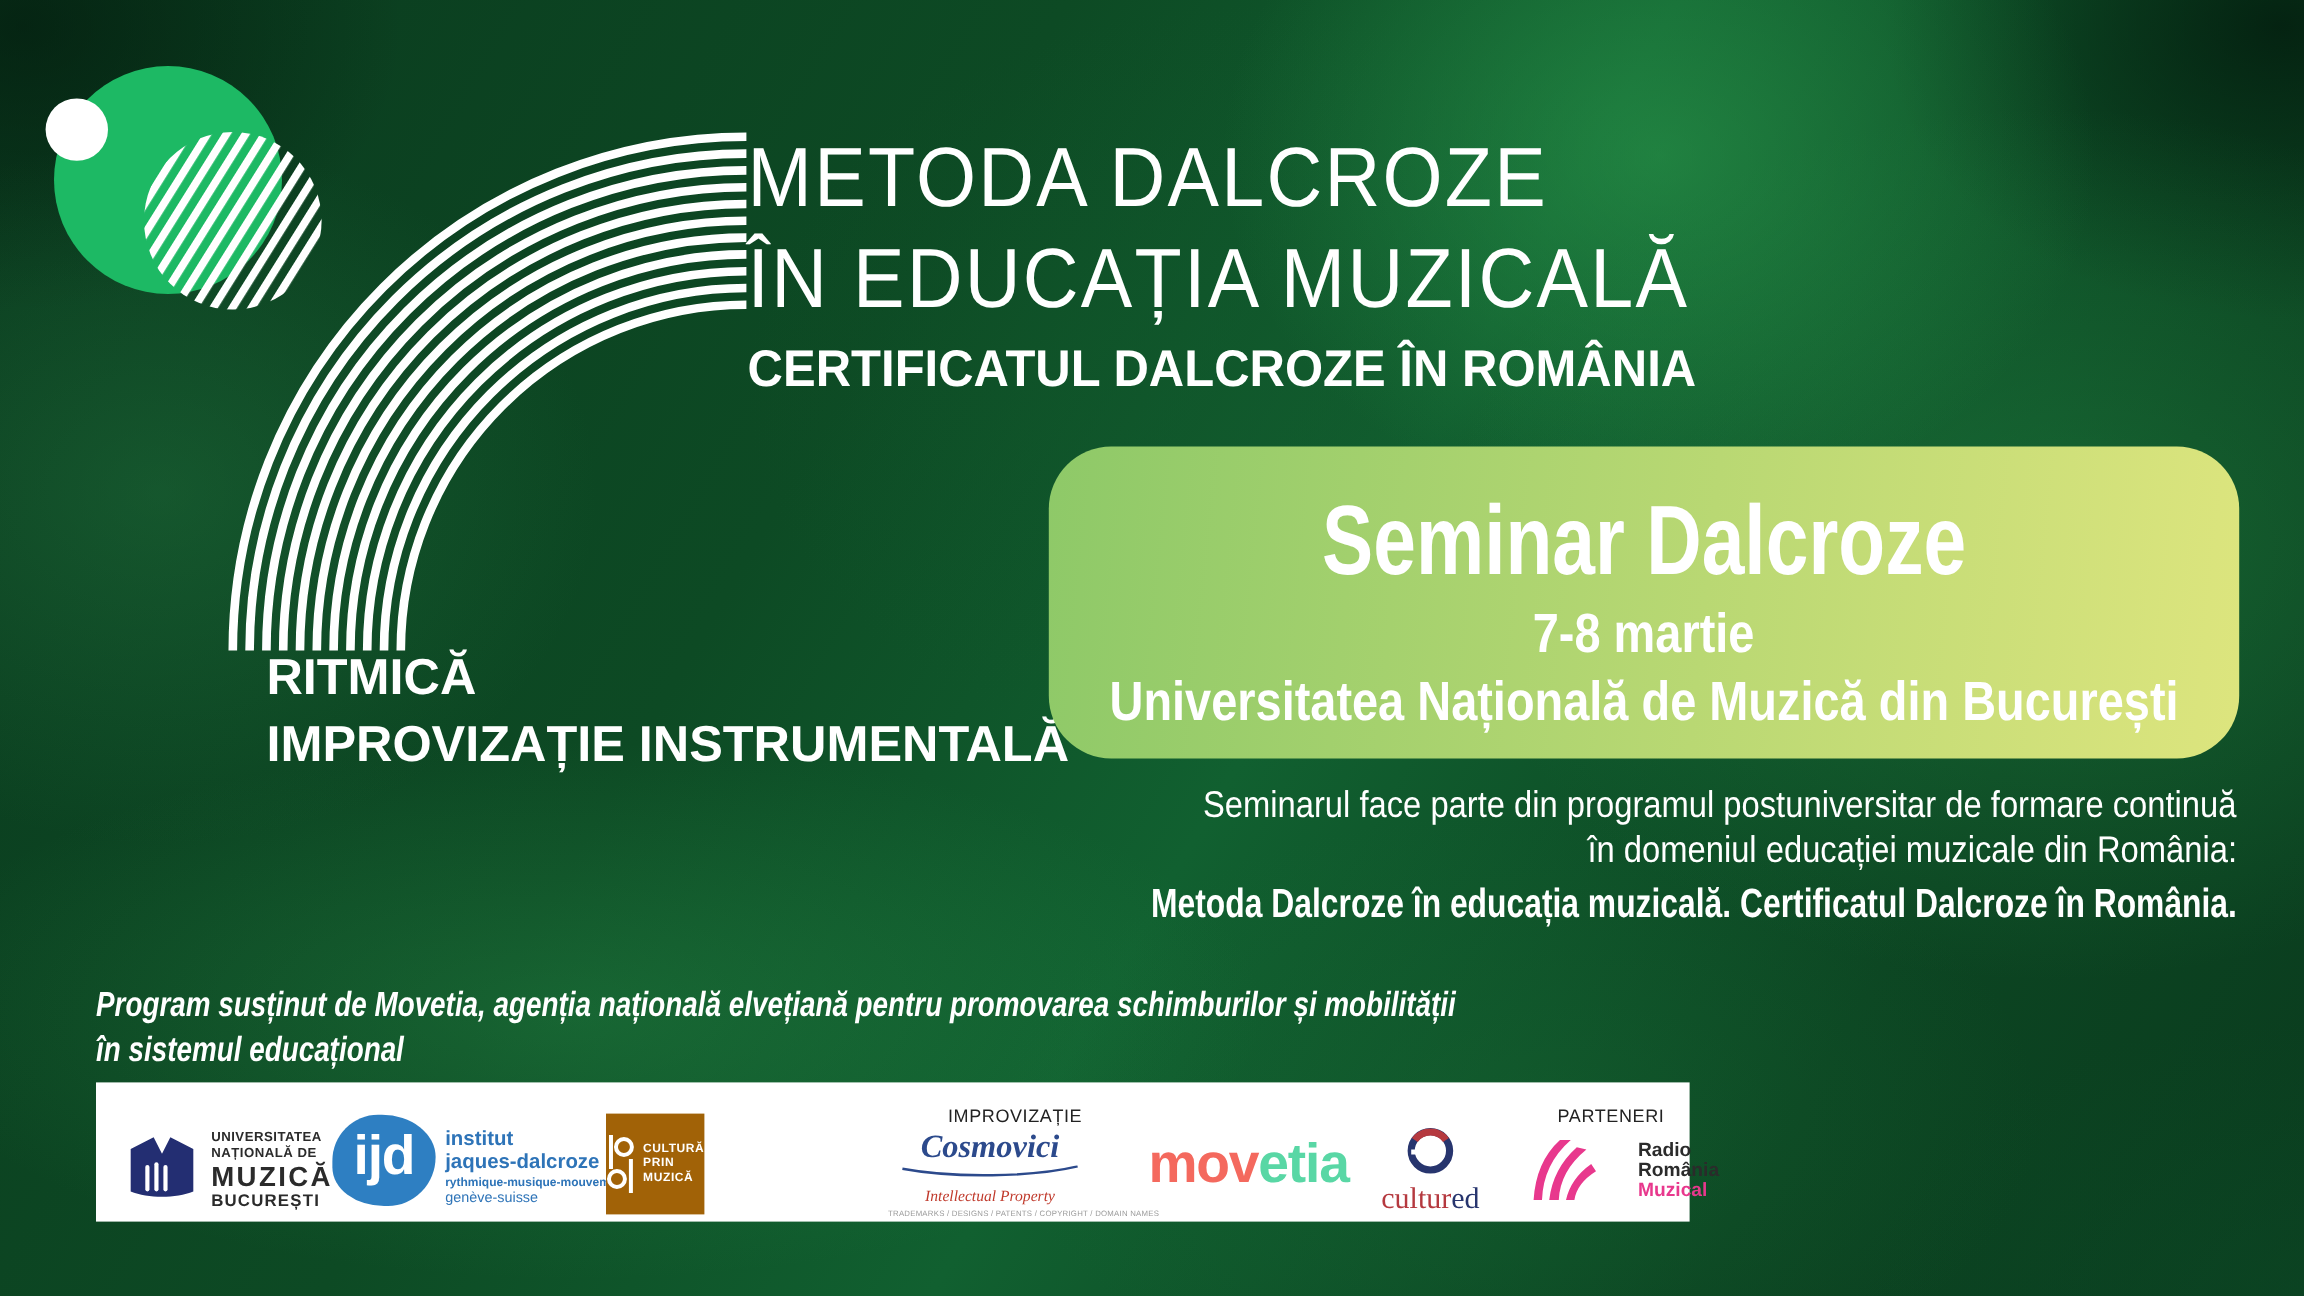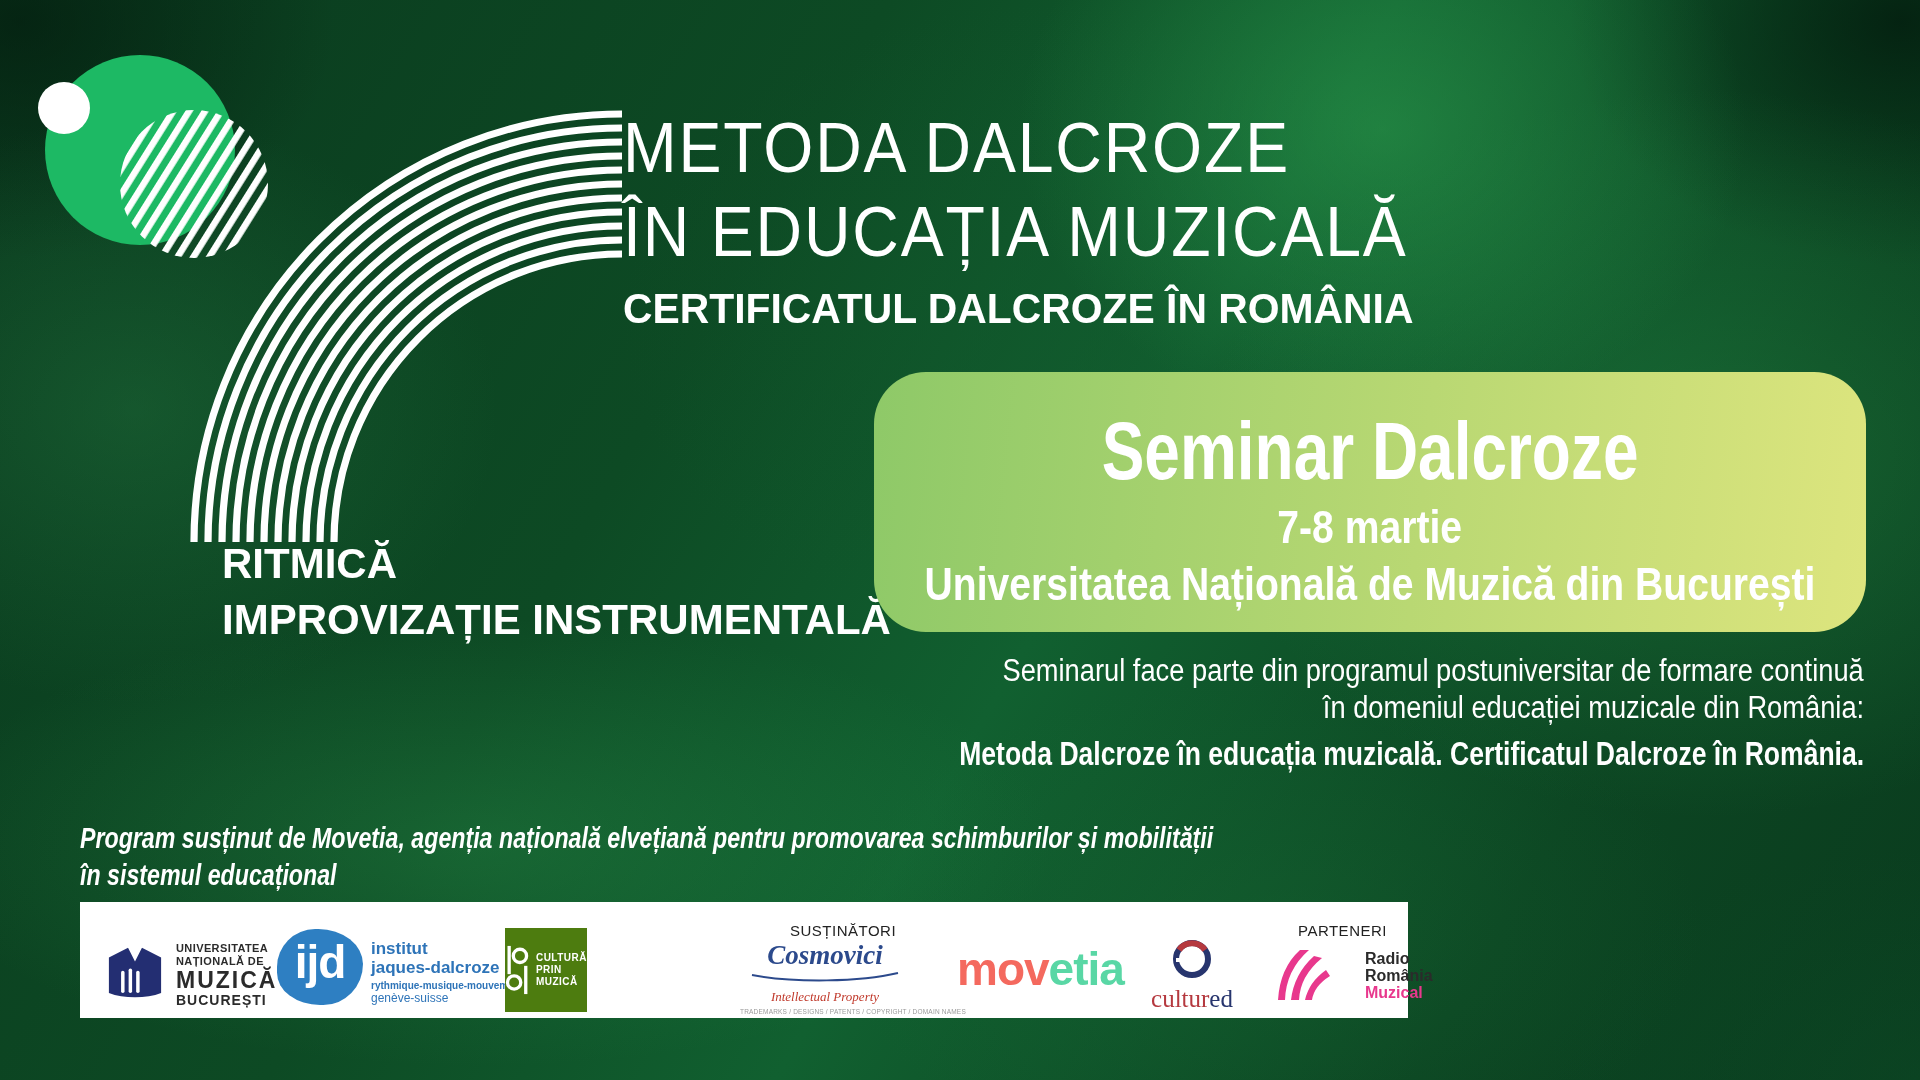--- a/index.html
+++ b/index.html
@@ -69,21 +69,21 @@
   .ijd{position:absolute;left:197px;top:27px;display:flex;}
   .ijd-blob{width:86px;height:76px;background:#2e7fc2;border-radius:46% 54% 48% 52%/52% 48% 56% 44%;
     display:flex;align-items:center;justify-content:center;}
   .ijd-acronym{color:#fff;font-size:46px;font-weight:700;letter-spacing:-1px;margin-top:-10px;}
   .ijd-text{margin-left:8px;margin-top:10px;color:#2e74b8;line-height:1;}
   .ijd-t1{font-size:17px;font-weight:700;line-height:19px;}
   .ijd-t2{font-size:17px;font-weight:700;line-height:19px;}
   .ijd-t3{font-size:10px;font-weight:700;line-height:13px;margin-top:2px;}
   .ijd-t4{font-size:12px;font-weight:400;line-height:12px;}
 
-  .cultura{position:absolute;left:425px;top:26px;width:82px;height:84px;background:#4d7c0f;
+  .cultura{position:absolute;left:425px;top:26px;width:82px;height:84px;background:#a16207;
     display:flex;align-items:center;justify-content:center;gap:6px;color:#fff;}
   .cultura-text{font-size:10px;font-weight:700;letter-spacing:.5px;line-height:12px;}
 
   .group-label{position:absolute;font-size:15px;font-weight:400;letter-spacing:.5px;color:#222;}
   .label-sustinatori{left:710px;top:20px;}
   .label-parteneri{left:1218px;top:20px;}
 
   .cosmovici{position:absolute;left:660px;top:40px;width:170px;text-align:center;}
   .cosmovici-name{font-family:"Liberation Serif",serif;font-style:italic;font-weight:700;
     font-size:27px;color:#2c4a8c;line-height:26px;}
@@ -205,21 +205,21 @@
         <circle cx="11" cy="46" r="8" fill="none" stroke="#fff" stroke-width="4"></circle>
         <line x1="25" y1="26" x2="25" y2="60" stroke="#fff" stroke-width="4"></line>
       </svg>
       <div>
         <div class="cultura-text">CULTURĂ</div>
         <div class="cultura-text">PRIN</div>
         <div class="cultura-text">MUZICĂ</div>
       </div>
     </div>
 
-    <div class="group-label label-sustinatori">SUSȚINĂTORI</div>
+    <div class="group-label label-sustinatori">IMPROVIZAȚIE</div>
 
     <div class="cosmovici">
       <div class="cosmovici-name">Cosmovici</div>
       <svg width="150" height="10" viewBox="0 0 150 10">
         <path d="M2,3 C45,11 110,10 148,1" fill="none" stroke="#2c4a8c" stroke-width="2"></path>
       </svg>
       <div class="cosmovici-tag">Intellectual Property</div>
       <div class="cosmovici-tiny">TRADEMARKS / DESIGNS / PATENTS / COPYRIGHT / DOMAIN NAMES</div>
     </div>
 

